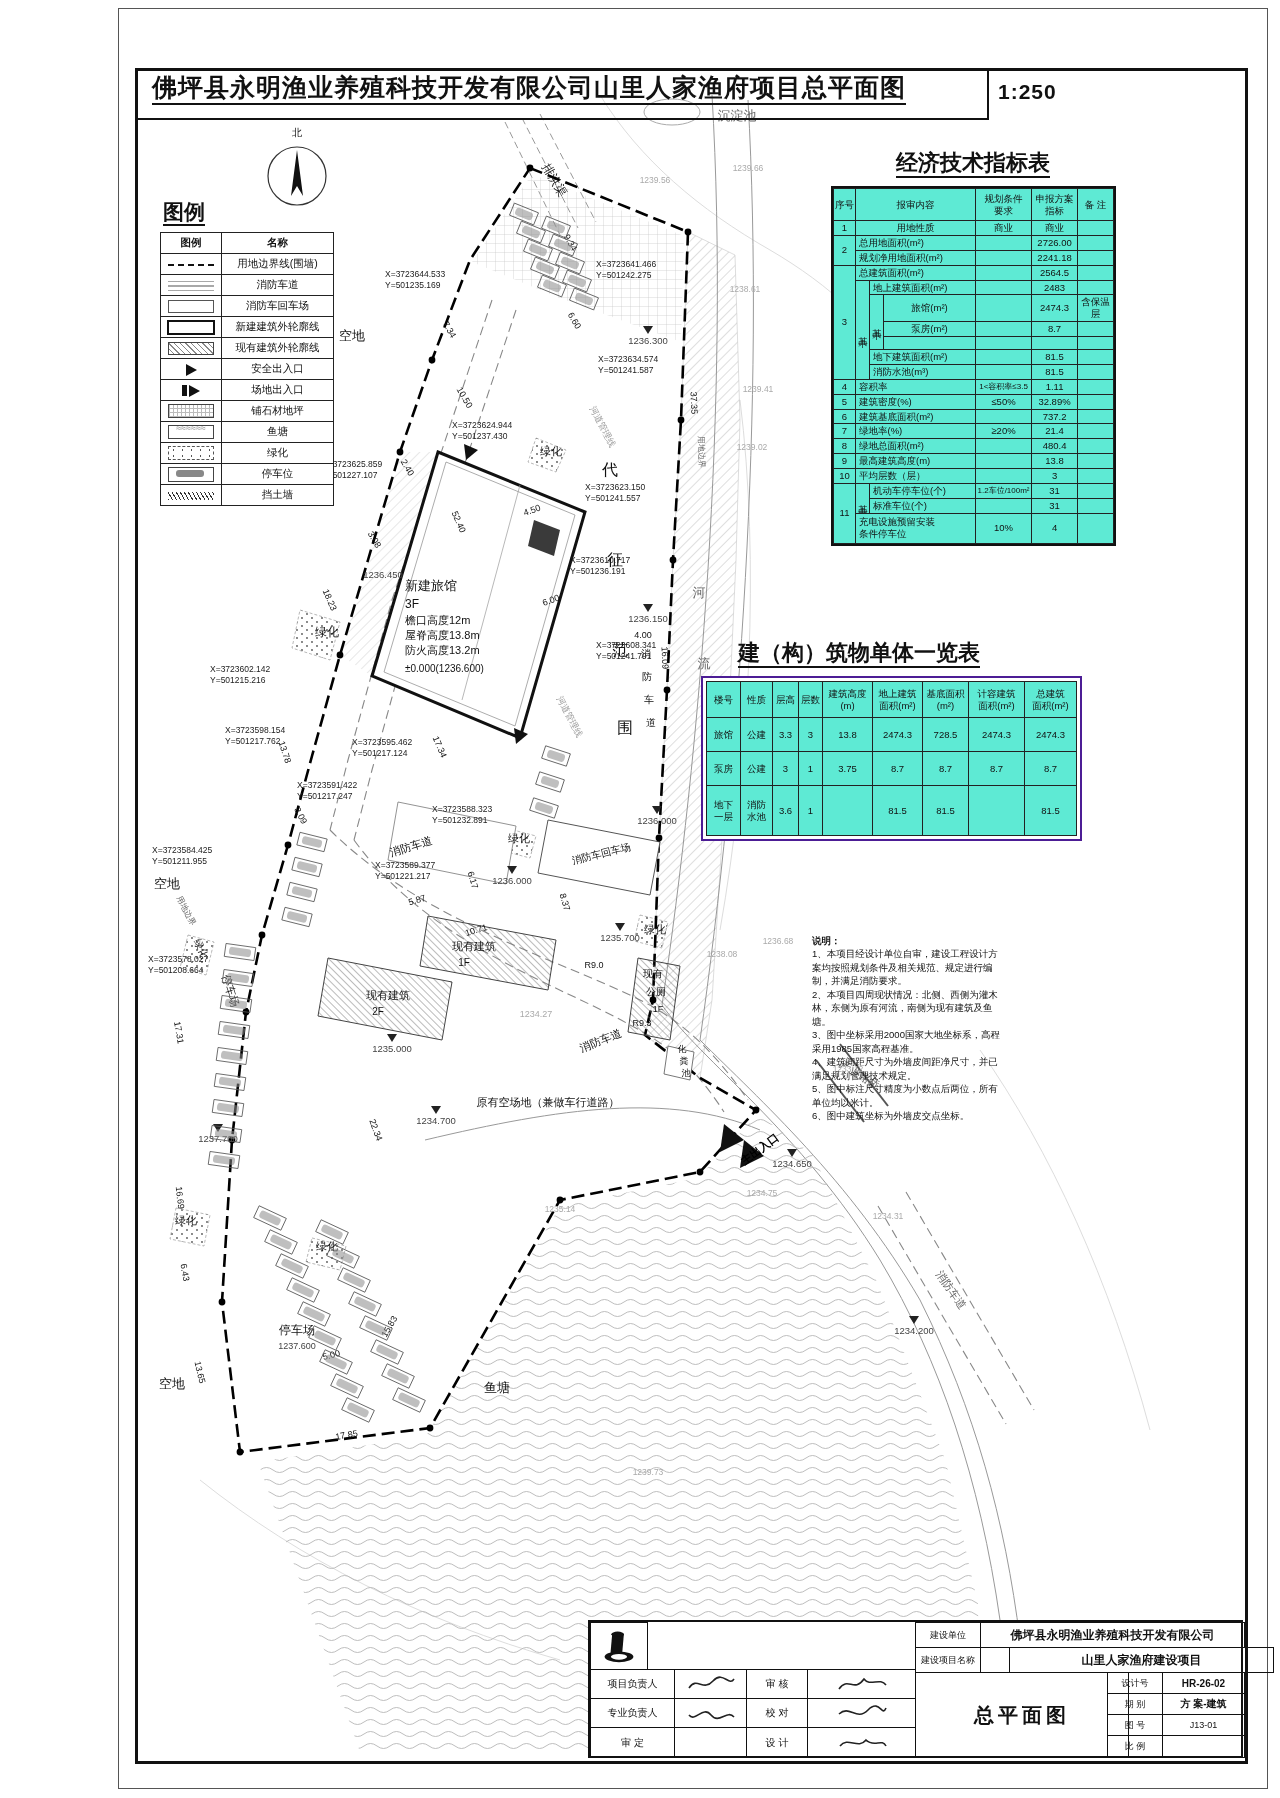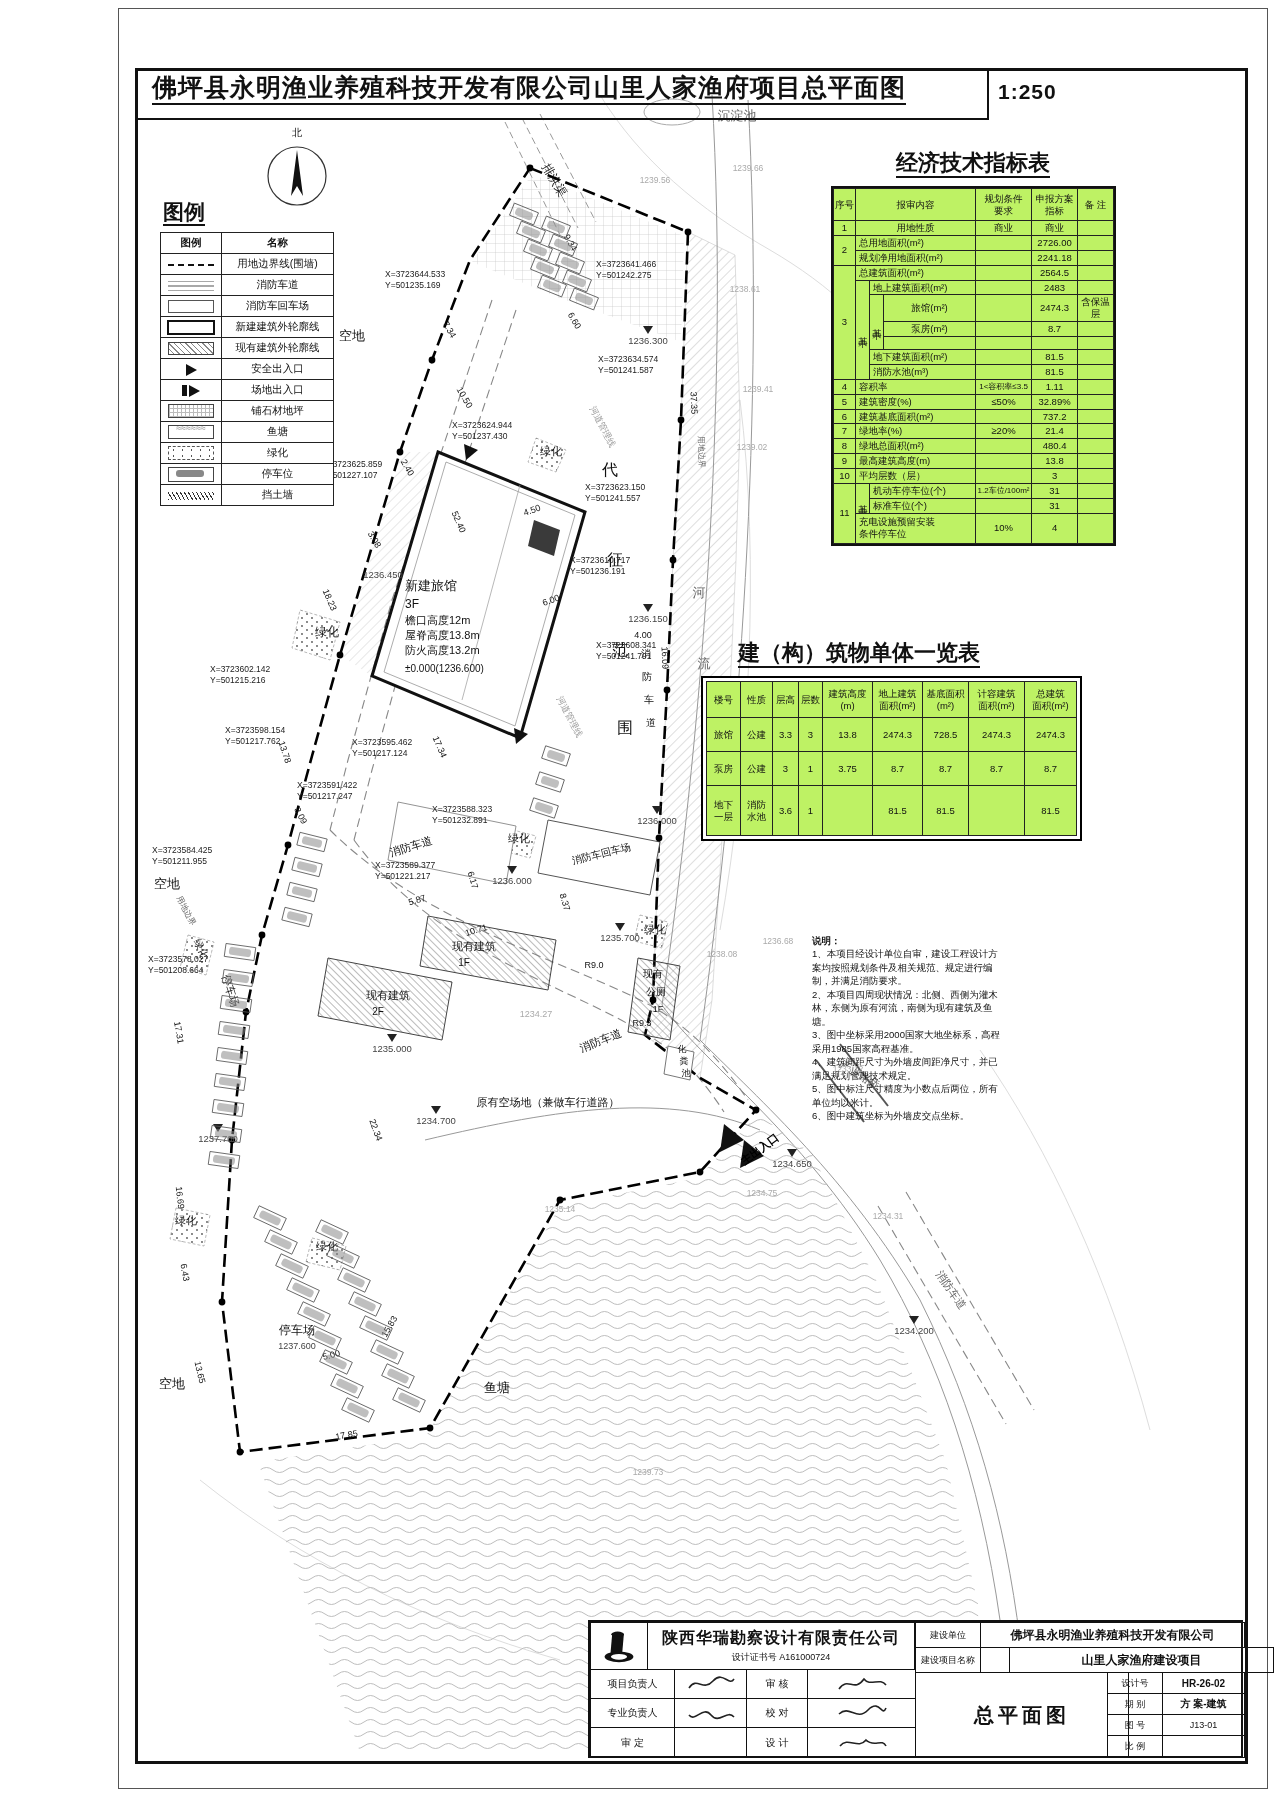--- a/index.html
+++ b/index.html
@@ -30,24 +30,24 @@
   .l-grid{width:44px;height:12px;border:1px solid #444;background:
       repeating-linear-gradient(0deg,#bbb 0 .8px,transparent .8px 4px),
       repeating-linear-gradient(90deg,#bbb 0 .8px,transparent .8px 4px);}
   .l-fish{width:44px;height:12px;border:1px solid #444;color:#888;font-size:9px;line-height:5px;overflow:hidden;}
   .l-green{width:44px;height:12px;border:1px dashed #555;background-image:radial-gradient(#555 .9px,transparent 1px);background-size:9px 6px;}
   .l-park{width:44px;height:13px;border:1px solid #444;position:relative;}
   .l-park i{position:absolute;left:7px;top:2.5px;width:28px;height:7px;background:#888;border-radius:3px;}
   .l-wall{width:46px;height:8px;background:repeating-linear-gradient(60deg,#333 0 1px,transparent 1px 3.5px);}
   
   .tb-title{font-weight:bold;text-decoration:underline;text-underline-offset:6px;text-decoration-thickness:2px;}
-  table.dt{border-collapse:collapse;background:#bef264;table-layout:fixed;}
+  table.dt{border-collapse:collapse;background:#5eead4;table-layout:fixed;}
   table.dt td,table.dt th{border:1px solid #222;font-size:9.5px;text-align:center;padding:1px 1px;line-height:1.25;overflow:hidden;}
   .econ-wrap{left:831px;top:186px;border:2px solid #111;background:#fff;}
-  .bld-wrap{left:701px;top:676px;border:2px solid #000000;background:#fff;padding:3px;}
+  .bld-wrap{left:701px;top:676px;border:2px solid #4c1d95;background:#fff;padding:3px;}
   .pl{white-space:pre-line;}
   .lft{text-align:left !important;padding-left:3px !important;margin-top:27px;}
   .vcell span{writing-mode:vertical-rl;text-orientation:upright;letter-spacing:2px;display:inline-block;}
   
   .notes{left:812px;top:934px;width:194px;font-size:9.5px;line-height:1.42;background:transparent;}
   .notes .nh{font-weight:bold;}
   
   .tblock{left:588px;top:1620px;width:655px;height:138px;background:#fff;border:2px solid #111;box-sizing:border-box;}
   .tb-cell{position:absolute;box-sizing:border-box;border:1px solid #111;display:flex;align-items:center;justify-content:center;
            font-size:10px;text-align:center;overflow:hidden;}
@@ -733,24 +733,20 @@
   <div class="abs tblock">
 
     <div class="tb-cell" style="left:0;top:0;width:58px;height:48px;">
       <svg width="36" height="38" viewBox="0 0 40 40">
         <ellipse cx="20" cy="32" rx="16" ry="6" fill="#111"></ellipse>
         <rect x="13" y="7" width="13" height="24" fill="#111" transform="skewX(-5)"></rect>
         <ellipse cx="18.5" cy="7" rx="7" ry="3" fill="#111"></ellipse>
         <ellipse cx="20" cy="32" rx="9" ry="3.2" fill="#fff"></ellipse>
       </svg>
     </div>
-    <div class="tb-cell" style="left:57px;top:0;width:268px;height:48px;flex-direction:column;">
-      <div style="font-size:16px;font-weight:bold;letter-spacing:1px;">陕西华瑞勘察设计有限责任公司</div>
-      <div style="font-size:9px;margin-top:2px;">设计证书号 A161000724</div>
-    </div>
 
     <div class="tb-cell" style="left:0;top:47px;width:85px;height:30px;">项目负责人</div>
     <div class="tb-cell sig" style="left:84px;top:47px;width:73px;height:30px;">
       <svg width="52" height="20">
           <path d="M4,14 C12,2 18,18 28,7 S44,13 49,5" fill="none" stroke="#222" stroke-width="1.6"></path>
         </svg>
       </div>
     <div class="tb-cell" style="left:156px;top:47px;width:62px;height:30px;">审 核</div>
     <div class="tb-cell sig" style="left:217px;top:47px;width:109px;height:30px;">
       <svg width="56" height="22">

